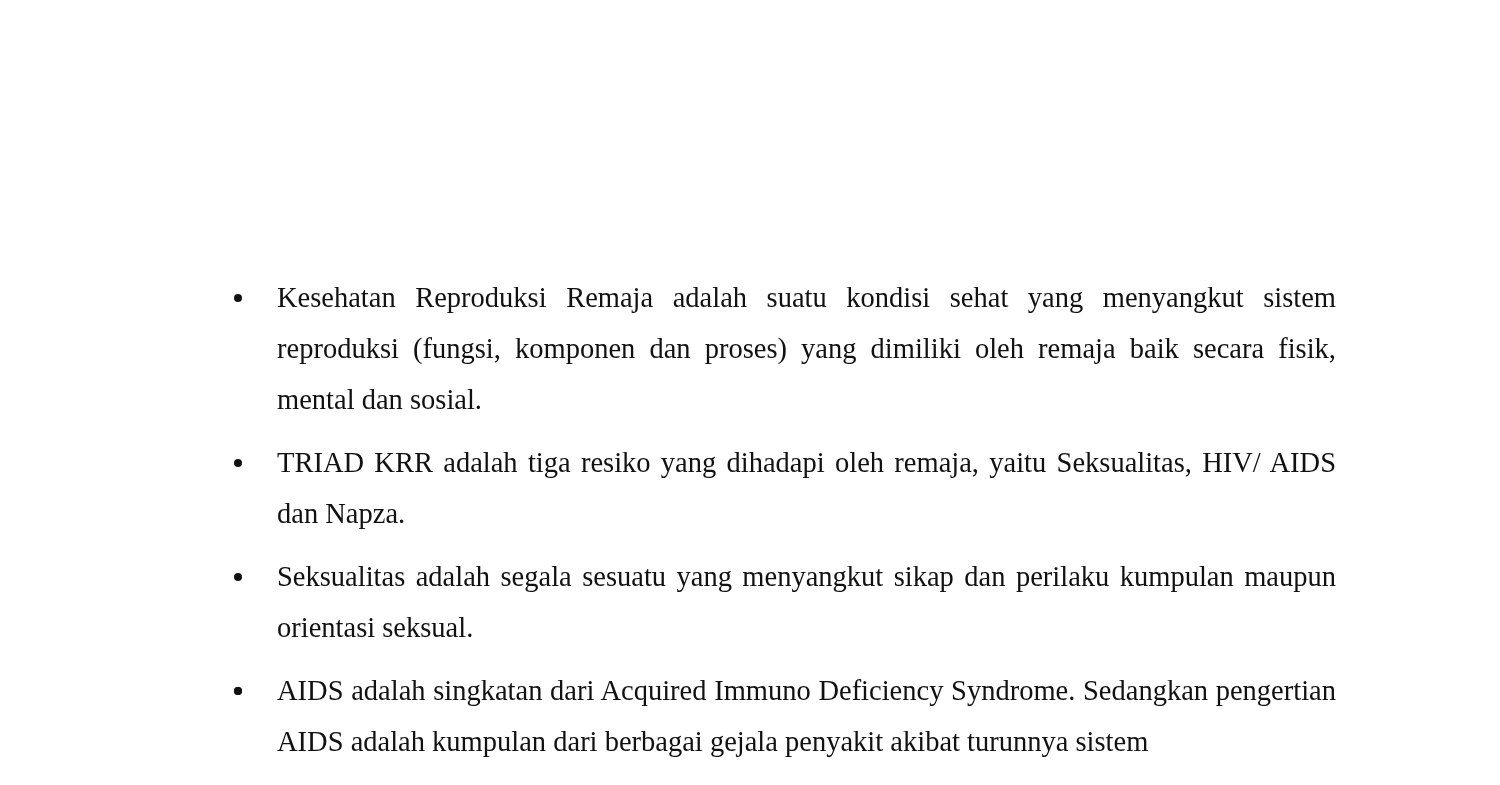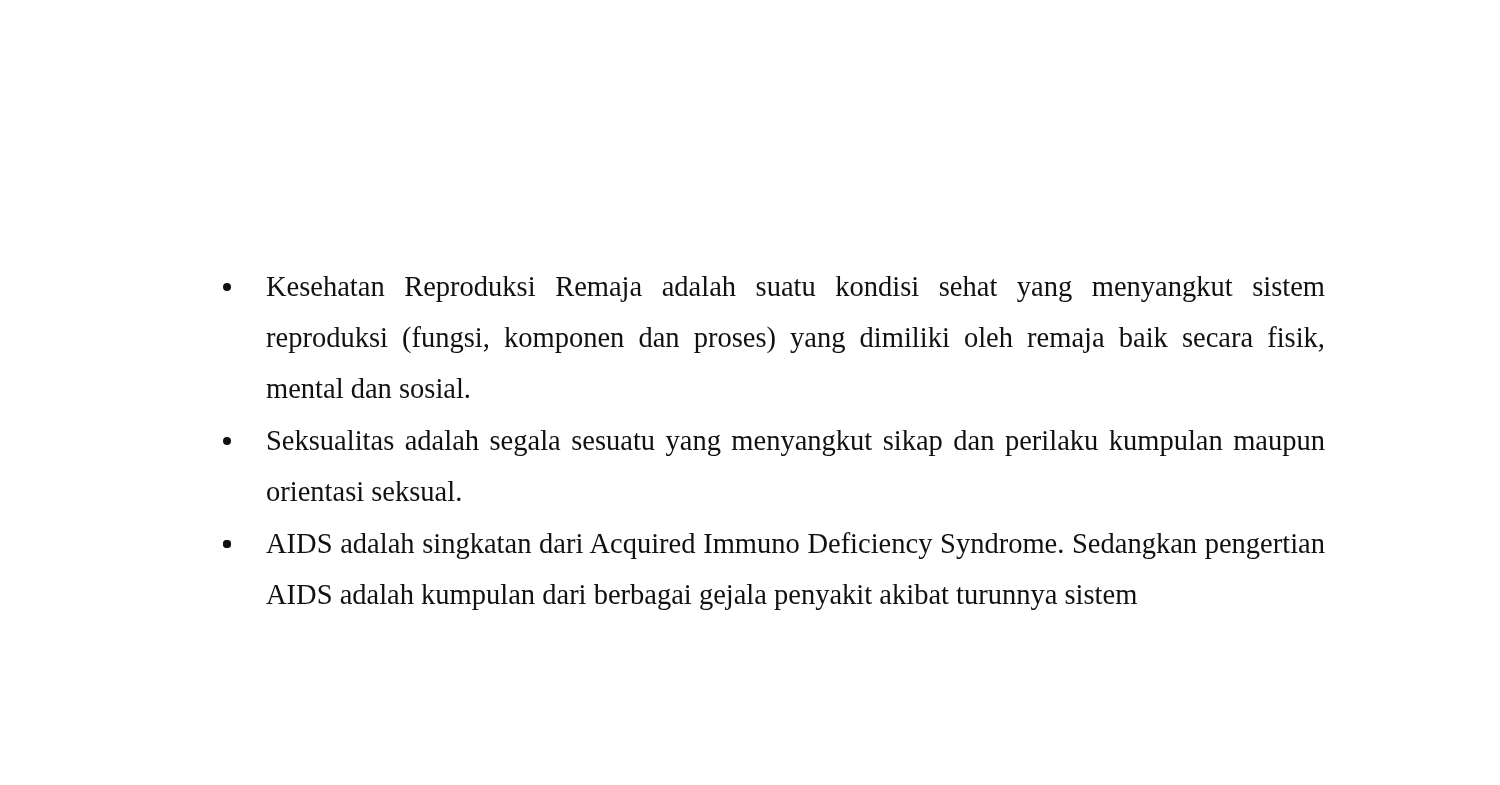--- a/index.html
+++ b/index.html
@@ -26,21 +26,21 @@
       position: absolute;
       left: 0;
       top: 260px;
       width: 1500px;
       margin: 0;
       padding: 0;
       list-style: none;
     }
     .bullet-item {
       position: relative;
-      margin: 1px;
+      margin: 12px;
       padding: 0 0 0 265px;
       width: 1059px;
       font-family: "Liberation Serif", serif;
       font-size: 28.5px;
       line-height: 51px;
       color: #111111;
       text-align: justify;
       text-align-last: left;
     }
     .bullet-dot {
@@ -60,20 +60,24 @@
 <body>
 
 <div class="page">
   <ul class="bullet-list">
     <li class="bullet-item">
       <span class="bullet-dot"></span>
       <span class="item-text">Kesehatan Reproduksi Remaja adalah suatu kondisi sehat yang menyangkut sistem reproduksi (fungsi, komponen dan proses) yang dimiliki oleh remaja baik secara fisik, mental dan sosial.</span>
     </li>
     <li class="bullet-item">
       <span class="bullet-dot"></span>
+      <span class="item-text">TRIAD KRR adalah tiga resiko yang dihadapi oleh remaja, yaitu Seksualitas, HIV/ AIDS dan Napza.</span>
+    </li>
+    <li class="bullet-item">
+      <span class="bullet-dot"></span>
       <span class="item-text">Seksualitas adalah segala sesuatu yang menyangkut sikap dan perilaku kumpulan  maupun orientasi seksual.</span>
     </li>
     <li class="bullet-item">
       <span class="bullet-dot"></span>
     </li>
     <li class="bullet-item">
       <span class="bullet-dot"></span>
       <span class="item-text">AIDS adalah singkatan dari Acquired Immuno Deficiency Syndrome. Sedangkan pengertian AIDS adalah kumpulan dari berbagai gejala penyakit akibat turunnya sistem</span>
     </li>
   </ul>

